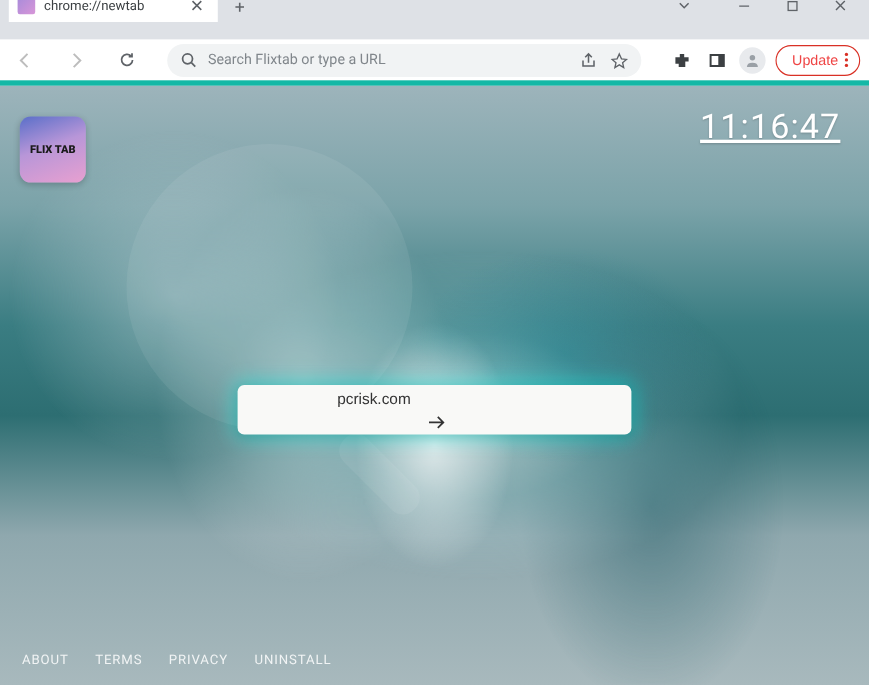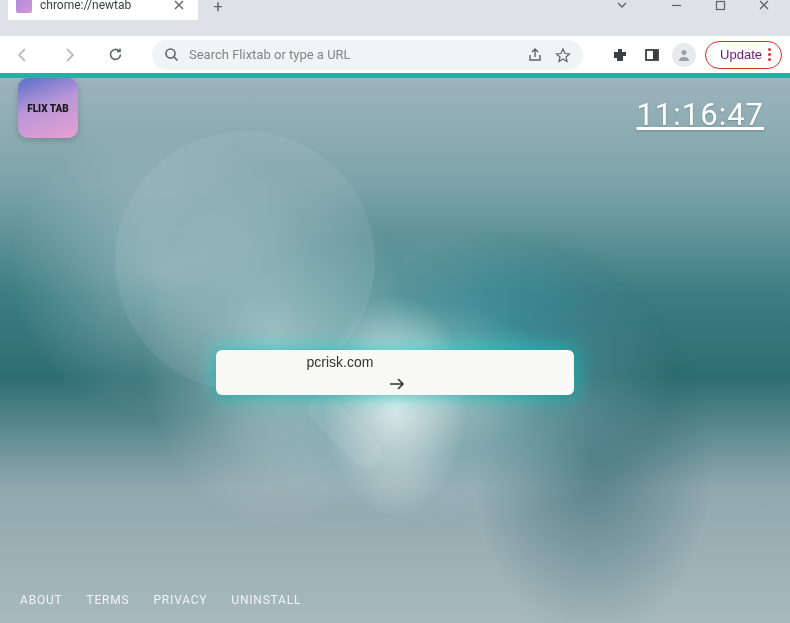--- a/index.html
+++ b/index.html
@@ -78,21 +78,21 @@
     }
     .omnibox-icon { color: #5f6368; margin-right: 10px; }
     .omnibox-text { color: #80868b; font-size: 13px; flex: 1; }
     .omnibox-trailing { display: flex; gap: 12px; color: #5f6368; }
     .toolbar-icons { display: flex; align-items: center; gap: 2px; }
     .tb-icon { width: 30px; height: 30px; display: flex; align-items: center; justify-content: center; color: #5f6368; cursor: pointer; }
     .avatar { width:24px; height:24px; border-radius:50%; background:#e8eaed; display:flex; align-items:center; justify-content:center; }
     .update-btn {
       height: 28px;
       border: 1px solid #d93025;
-      color: #701a75;
+      color: #ef4444;
       border-radius: 14px;
       padding: 0 10px 0 14px;
       font-size: 13px;
       display: flex;
       align-items: center;
       gap: 6px;
       background: #fff;
       cursor: pointer;
       margin-left: 4px;
       text-align: center;
@@ -149,21 +149,21 @@
       background: rgba(255,255,255,0.07);
       transform: rotate(45deg);
       left: 38%;
       top: 62%;
       border-radius: 14px;
     }
     
     .logo-badge {
       position: absolute;
       left: 18px;
-      top: 0;
+      top: 28px;
       width: 60px;
       height: 60px;
       border-radius: 10px;
       background: linear-gradient(160deg, #5a6fc9 0%, #b896d8 45%, #e8a0d0 100%);
       display: flex;
       align-items: center;
       justify-content: center;
       color: #1a1a1a;
       font-weight: 900;
       font-size: 10px;

